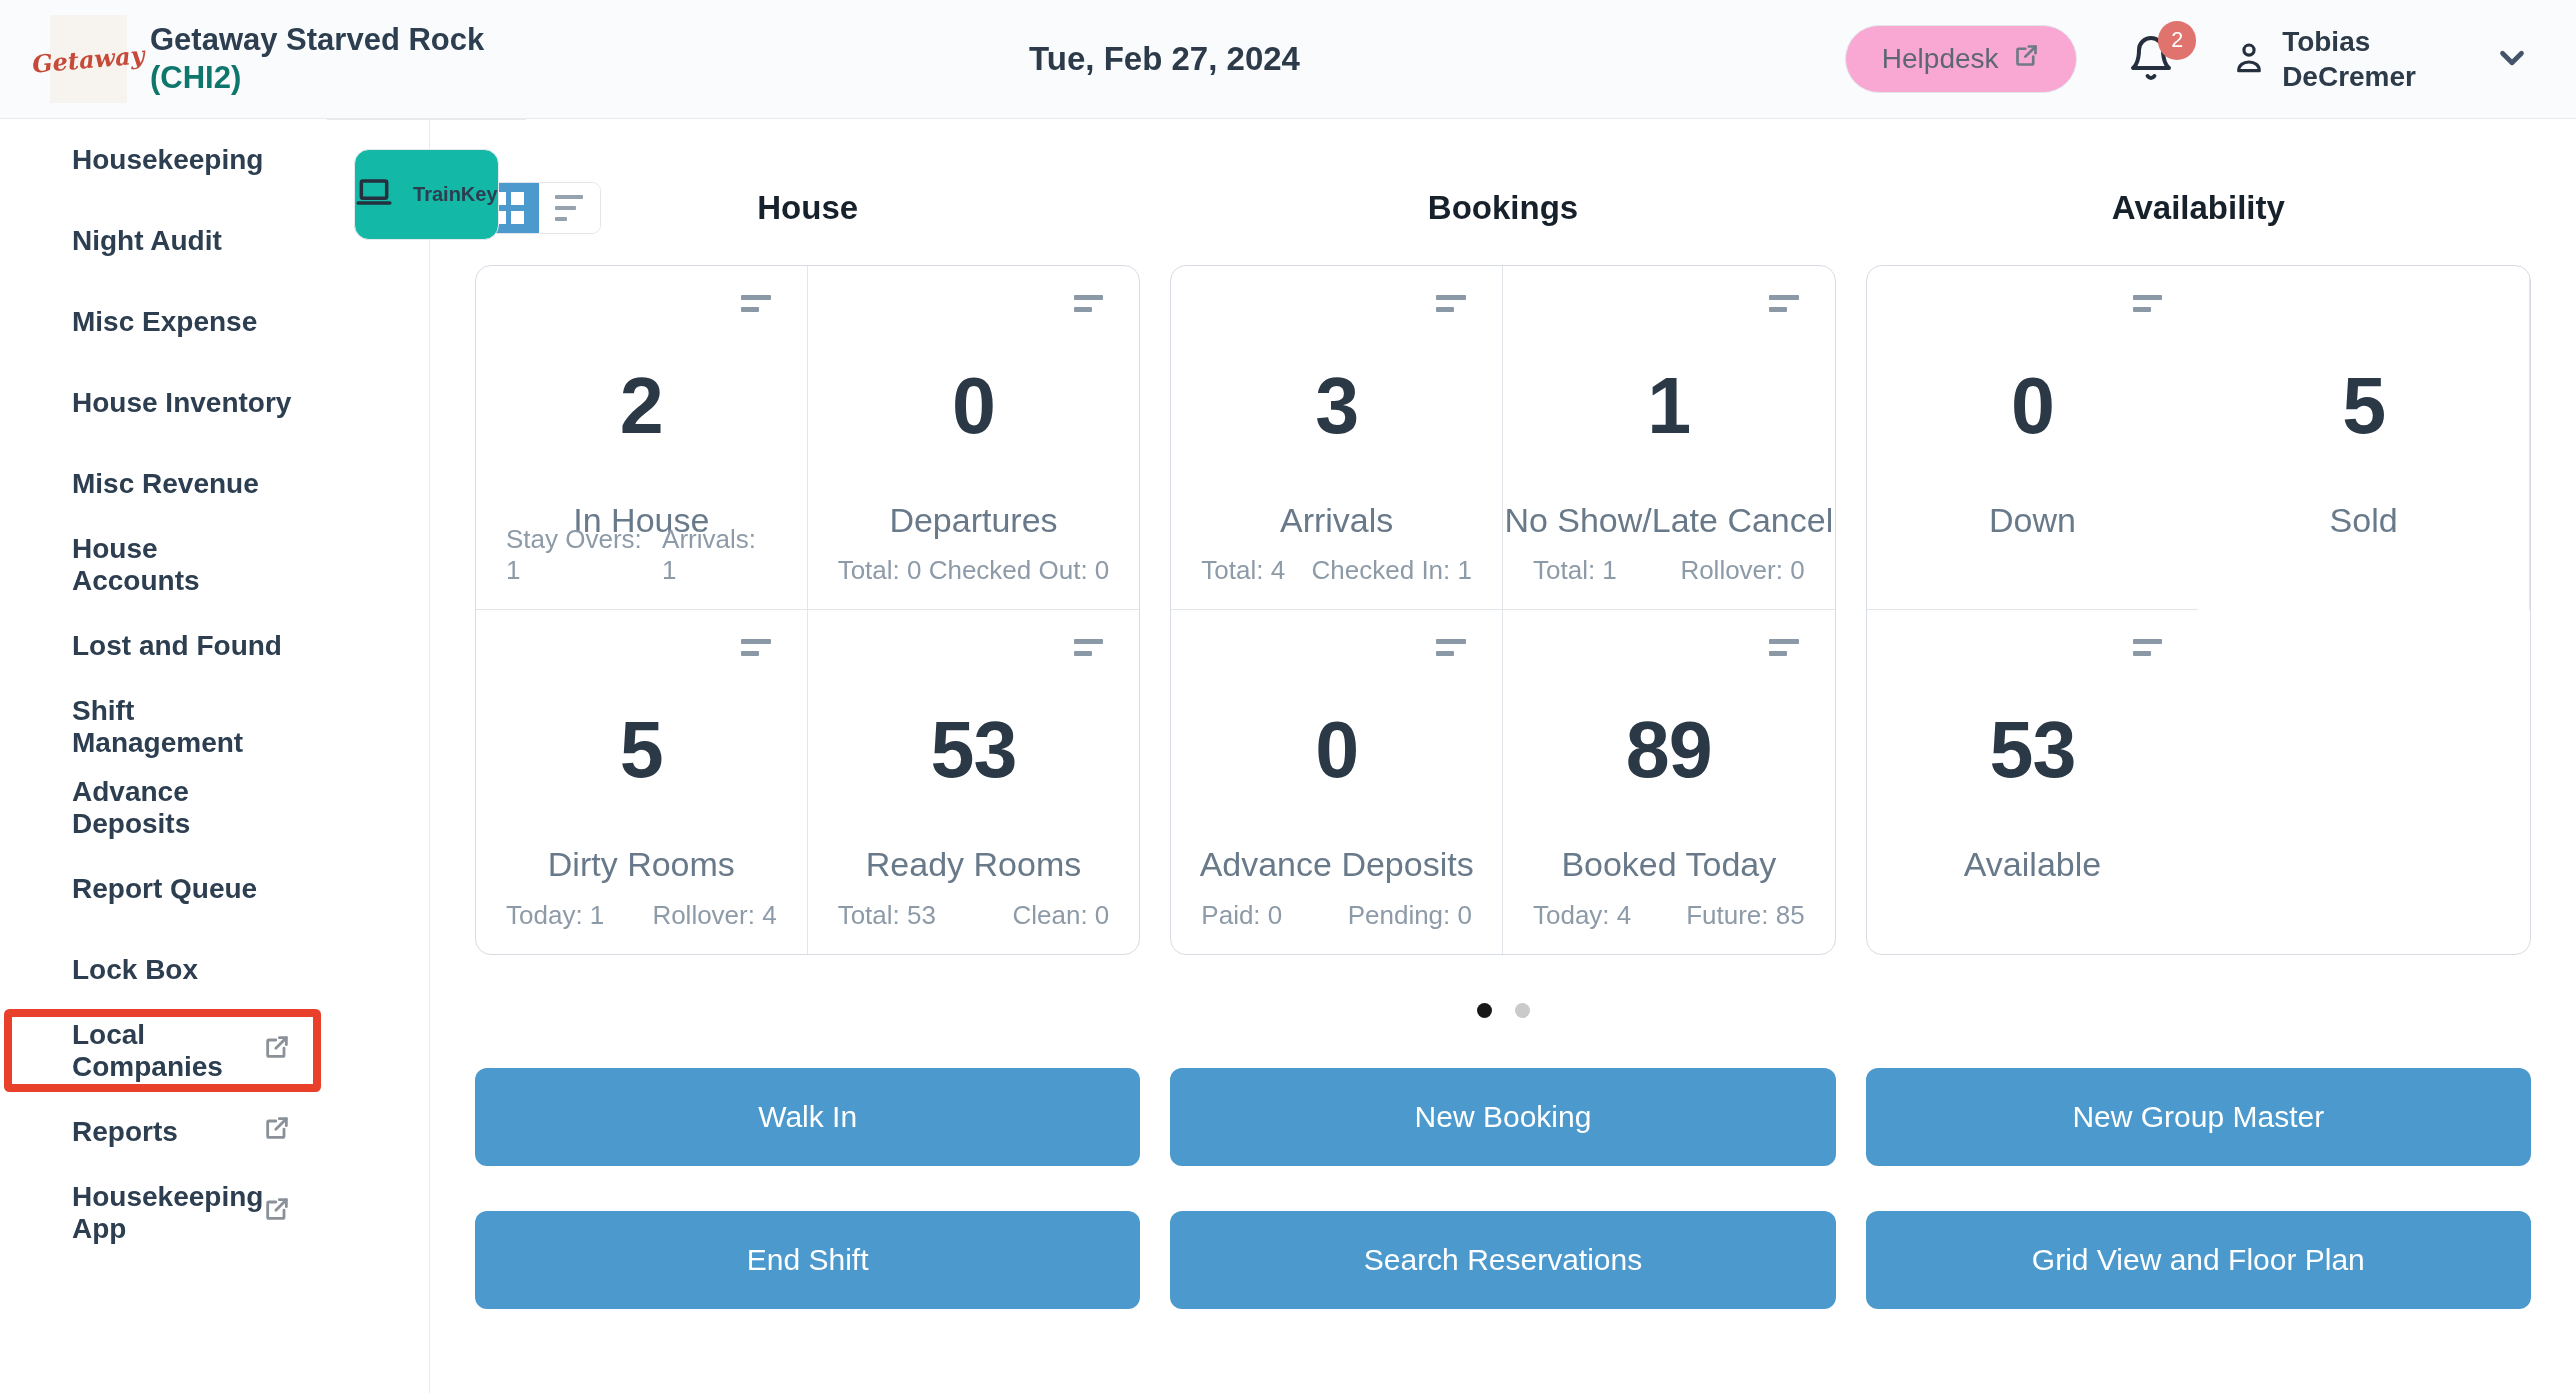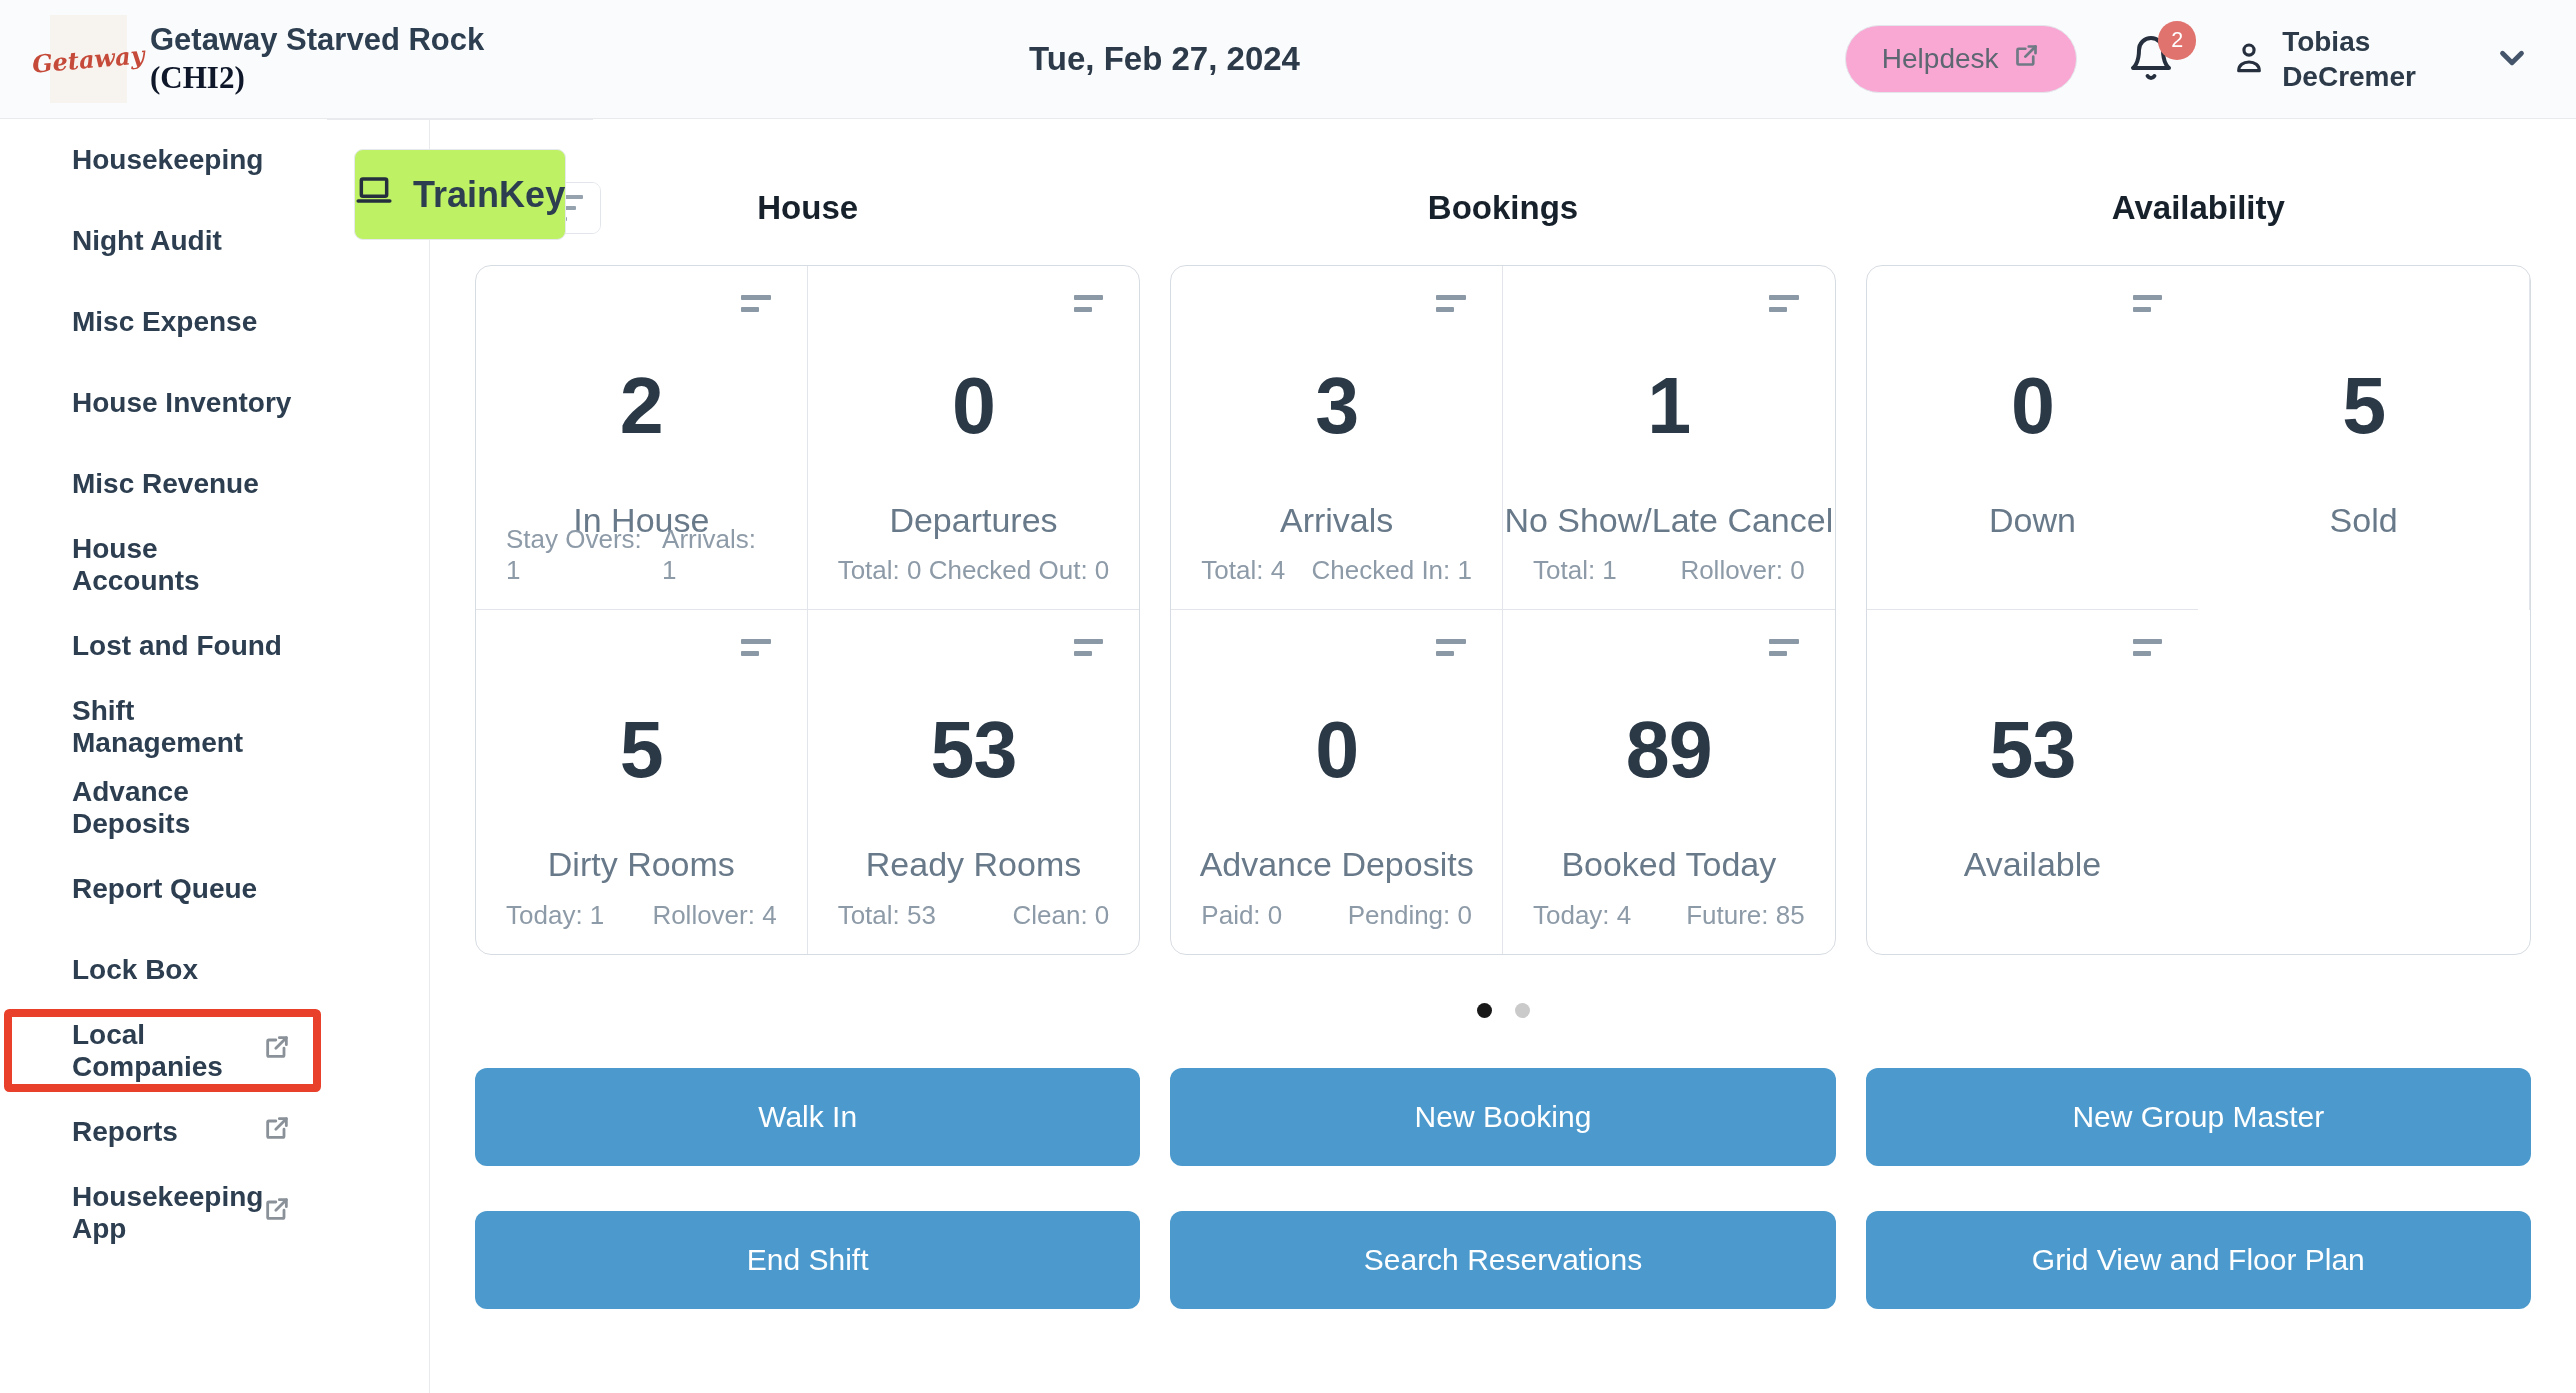--- a/index.html
+++ b/index.html
@@ -5,21 +5,21 @@
   * { margin:0; padding:0; box-sizing:border-box; }
   html,body { width:2576px; height:1394px; }
   body { font-family:"Liberation Sans", sans-serif; background:#ffffff; color:#2c3a49; overflow:hidden; position:relative; }
 
   
   .header { position:absolute; top:0; left:0; width:2576px; height:119px; background:#fafbfc;
             border-bottom:1.8px solid #e8eaed; display:flex; align-items:center; padding:0 45px 0 50px; z-index:20; }
   .logo-box { width:77px; height:88px; background:#f7f3ee; display:flex; align-items:center; justify-content:center; flex:0 0 auto; }
   .logo-script { font-family:"DejaVu Serif", serif; font-style:italic; font-weight:bold; font-size:24px; color:#c54a39; transform:rotate(-5deg); }
   .prop-title { margin-left:23px; font-size:31px; font-weight:700; line-height:1.24; color:#2d3e50; }
-  .prop-code { color:#0f172a;font-family:Liberation Serif, serif; }
+  .prop-code { color:#0f766e; }
   .header-date { flex:1; text-align:center; font-size:33px; font-weight:700; color:#2c3a49; }
   .header-right { display:flex; align-items:center; }
   .helpdesk-btn { height:68px; padding:0 36px; background:#f9a8d4; border:1.8px solid #e3e7ec; border-radius:36px;
                   display:flex; align-items:center; gap:14.3px; font-size:28px; color:#5d6772; cursor:pointer; }
   .helpdesk-btn svg { width:27px; height:27px; stroke:#6f7a85; stroke-width:2.4; fill:none; stroke-linecap:round; stroke-linejoin:round; }
   .bell-wrap { position:relative; margin-left:50px; cursor:pointer; }
   .bell-wrap svg { width:48px; height:48px; stroke:#252f3e; stroke-width:2; fill:none; stroke-linecap:round; stroke-linejoin:round; }
   .badge { position:absolute; top:-12.5px; right:-21.5px; min-width:38px; height:39px; border-radius:19.7px; background:#e0736e;
            color:#fff; font-size:21.5px; display:flex; align-items:center; justify-content:center; }
   .user-wrap { display:flex; align-items:center; margin-left:55px; gap:14.3px; cursor:pointer; }
@@ -30,23 +30,23 @@
 
   
   .sidebar { position:absolute; top:119px; left:0; width:430px; height:1275px; background:#ffffff;
              border-right:1.8px solid #e8eaed; display:flex; z-index:10; }
   .nav { flex:1; }
   .nav-item { height:81px; display:flex; align-items:center; justify-content:space-between;
               padding:0 36px 0 72px; font-size:28px; font-weight:700; color:#2c3e50; position:relative; cursor:pointer; }
   .nav-item .ext svg { width:28px; height:28px; stroke:#8a9199; stroke-width:2.4; fill:none; stroke-linecap:round; stroke-linejoin:round; }
   .red-outline { position:absolute; left:3.6px; right:6.3px; top:-0.9px; bottom:-0.9px; border:8px solid #e8402a; border-radius:5.4px; pointer-events:none; }
   .trainkey-sec { border-top:1.8px solid #e8eaed; padding:29px 27px 36px 27px; }
-  .trainkey-btn { height:91px; width:100%; background:#bef264; border:1.8px solid #e5e8ec; border-radius:9px;
+  .trainkey-btn { height:91px; width:100%; background:#14b8a6; border:1.8px solid #e5e8ec; border-radius:15px;
                   display:flex; align-items:center; justify-content:center; gap:19.7px;
-                  font-size:36px; font-weight:700; color:#2c3e50; cursor:pointer; }
+                  font-size:20px; font-weight:700; color:#2c3e50; cursor:pointer; }
   .trainkey-btn svg { width:38px; height:38px; stroke:#252f3e; stroke-width:2.2; fill:none; stroke-linecap:round; stroke-linejoin:round; }
 
   
   .main { position:absolute; top:119px; left:430px; width:2146px; height:1275px; background:#ffffff; padding:63px 45px 0 45px; }
   .grid3 { display:grid; grid-template-columns:1fr 1fr 1fr; column-gap:30px; }
   .title-cell { position:relative; height:52px; display:flex; align-items:center; justify-content:center; }
   .sec-title { font-size:33px; font-weight:700; color:#17212b; }
   .view-toggle { position:absolute; left:1.8px; top:0; height:52px; display:flex; border-radius:9px; overflow:hidden;
                  border:1.8px solid #e2e6ea; cursor:pointer; }
   .seg { width:61px; height:100%; display:flex; align-items:center; justify-content:center; }

